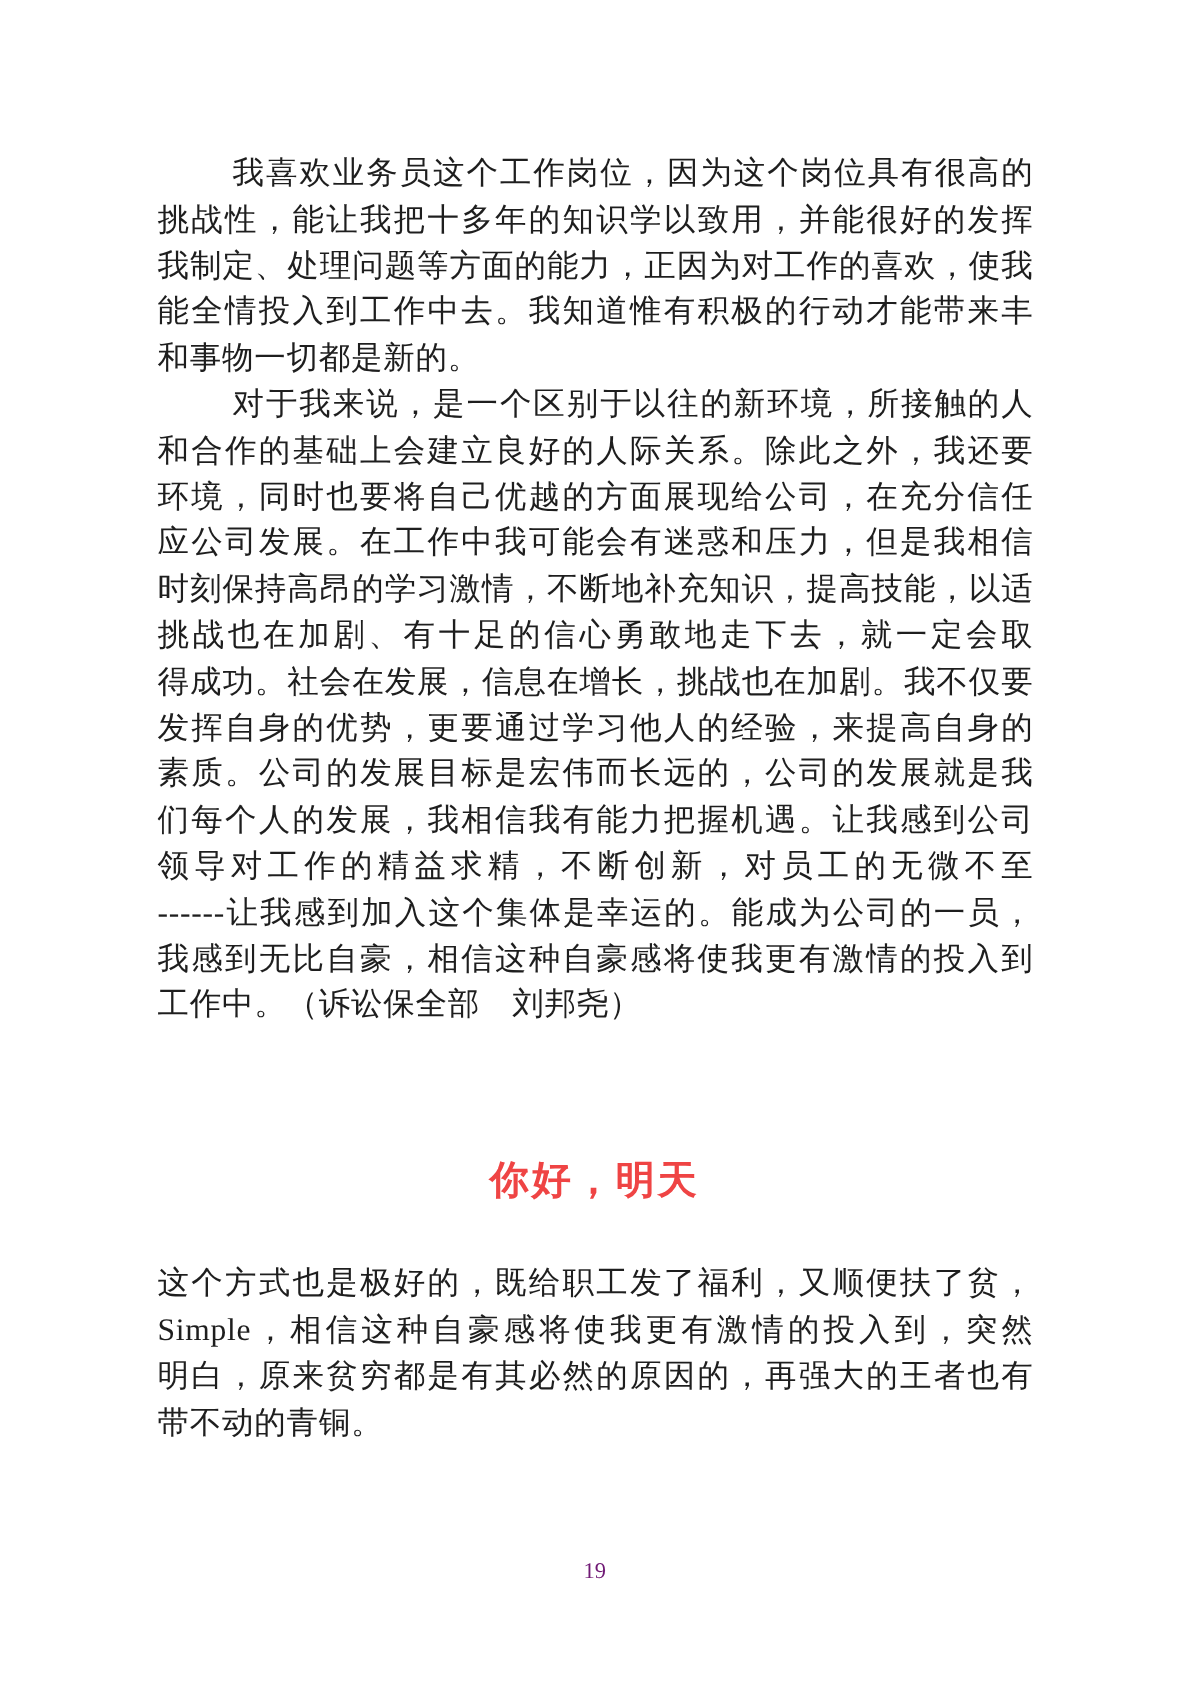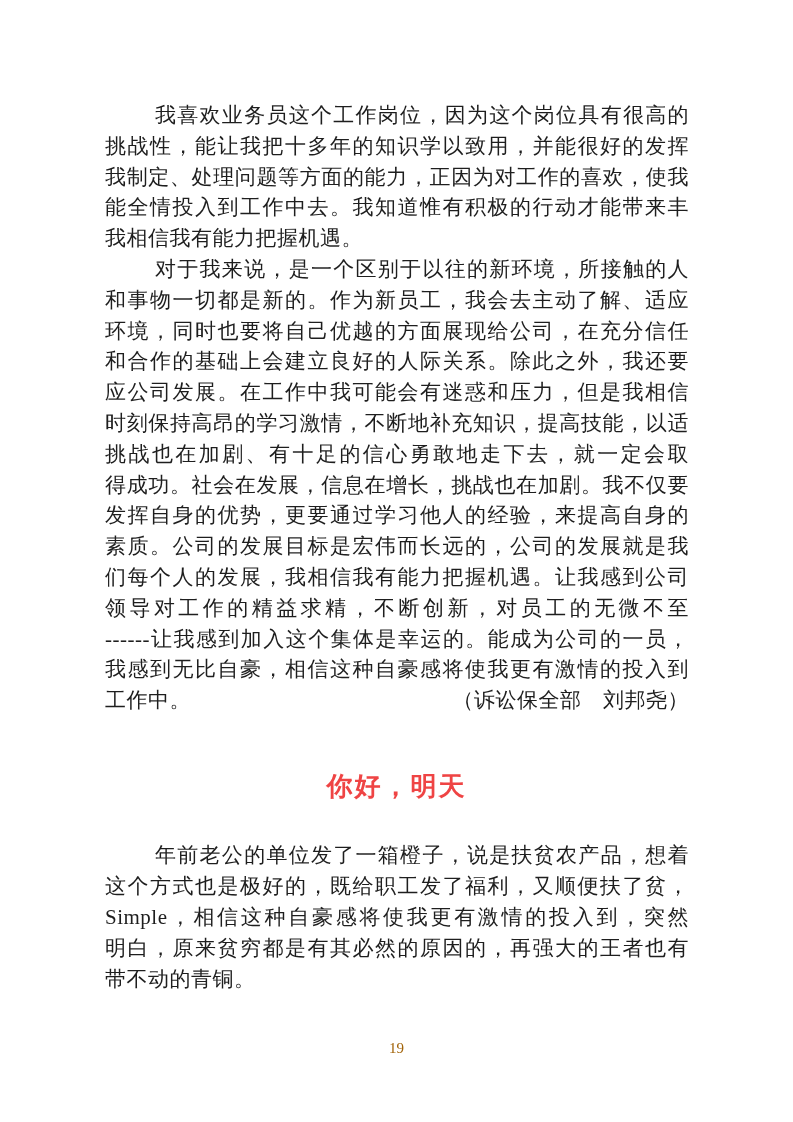--- a/index.html
+++ b/index.html
@@ -39,21 +39,20 @@
   }
   .line.indent {
     padding-left: 50px;
   }
   .line.para-end {
     text-align: justify;
     text-align-last: left;
   }
   .line.closing {
     display: flex;
-    justify-content: space-between;
     text-align-last: auto;
   }
   .section-title {
     position: absolute;
     top: 768px;
     left: 0;
     width: 793px;
     margin: 0;
     text-align: center;
     font-family: "Liberation Sans", sans-serif;
@@ -64,58 +63,56 @@
     color: #ef4444;
   }
   .page-number {
     position: absolute;
     top: 1040px;
     left: 0;
     width: 793px;
     text-align: center;
     font-family: "Liberation Serif", serif;
     font-size: 15px;
-    color: #a16207;
+    color: #701a75;
   }
 </style>
 </head>
 <body>
 
 <div class="page">
 
   <div id="article1-body" class="textblock">
       <div class="line indent">我喜欢业务员这个工作岗位，因为这个岗位具有很高的</div>
       <div class="line">挑战性，能让我把十多年的知识学以致用，并能很好的发挥</div>
       <div class="line">我制定、处理问题等方面的能力，正因为对工作的喜欢，使我</div>
       <div class="line">能全情投入到工作中去。我知道惟有积极的行动才能带来丰</div>
-      <div class="line para-end">我相信我有能力把握机遇。</div>
+      <div class="line para-end">和事物一切都是新的。</div>
       <div class="line indent">对于我来说，是一个区别于以往的新环境，所接触的人</div>
-      <div class="line">和事物一切都是新的。作为新员工，我会去主动了解、适应</div>
+      <div class="line">和合作的基础上会建立良好的人际关系。除此之外，我还要</div>
       <div class="line">环境，同时也要将自己优越的方面展现给公司，在充分信任</div>
-      <div class="line">和合作的基础上会建立良好的人际关系。除此之外，我还要</div>
       <div class="line">应公司发展。在工作中我可能会有迷惑和压力，但是我相信</div>
       <div class="line">时刻保持高昂的学习激情，不断地补充知识，提高技能，以适</div>
       <div class="line">挑战也在加剧、有十足的信心勇敢地走下去，就一定会取</div>
       <div class="line">得成功。社会在发展，信息在增长，挑战也在加剧。我不仅要</div>
       <div class="line">发挥自身的优势，更要通过学习他人的经验，来提高自身的</div>
       <div class="line">素质。公司的发展目标是宏伟而长远的，公司的发展就是我</div>
       <div class="line">们每个人的发展，我相信我有能力把握机遇。让我感到公司</div>
       <div class="line">领导对工作的精益求精，不断创新，对员工的无微不至</div>
       <div class="line">------让我感到加入这个集体是幸运的。能成为公司的一员，</div>
       <div class="line">我感到无比自豪，相信这种自豪感将使我更有激情的投入到</div>
       <div class="line closing">
         <span>工作中。</span>
         <span>（诉讼保全部　刘邦尧）</span>
       </div>
     </div>
 
   <h2 class="section-title">你好，明天</h2>
 
   <div id="article2-body" class="textblock">
-      <div class="line indent">年前老公的单位发了一箱橙子，说是扶贫农产品，想着</div>
       <div class="line">这个方式也是极好的，既给职工发了福利，又顺便扶了贫，</div>
       <div class="line">Simple，相信这种自豪感将使我更有激情的投入到，突然</div>
       <div class="line">明白，原来贫穷都是有其必然的原因的，再强大的王者也有</div>
       <div class="line para-end">带不动的青铜。</div>
     </div>
 
   <div class="page-number">19</div>
 
 </div>
 

